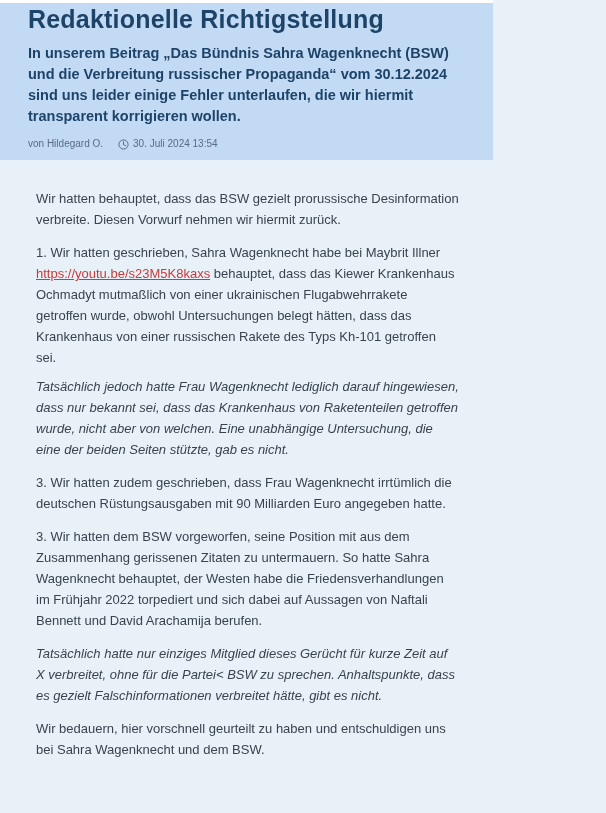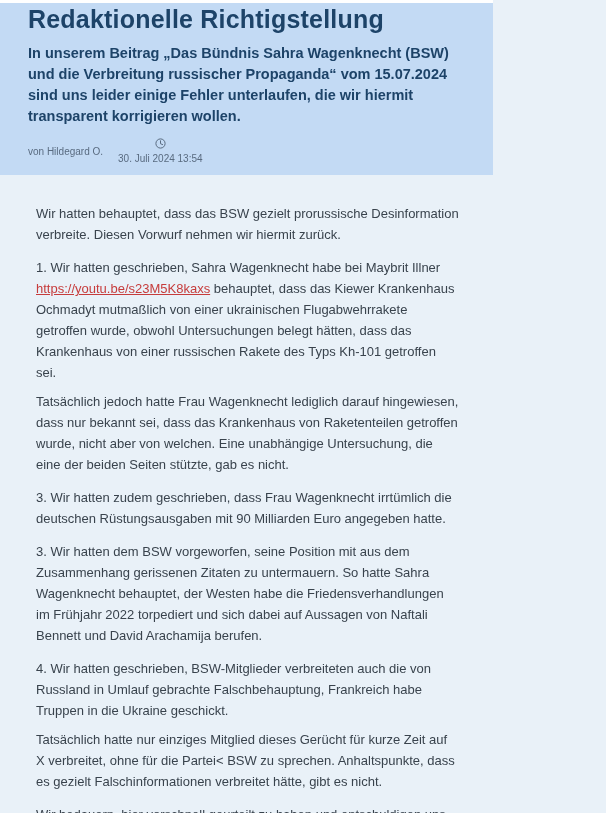--- a/index.html
+++ b/index.html
@@ -46,50 +46,49 @@
     line-height: 12px;
     color: var(--byline-color, #596b80);
     display: flex;
     align-items: center;
   }
   .byline .author { margin-right: 15px; text-align: right; }
   .byline .date-wrap {
     display: inline-flex;
     align-items: center;
     gap: 4px;
-    flex-direction: column;
   }
   .clock-svg { display: inline-block; }
   .article-body {
     padding: 20px 26px 0 28px;
     font-size: 13px;
     line-height: 21px;
     color: var(--text-color, #39434d);
     hyphens: auto;
     -webkit-hyphens: auto;
   }
   .block { margin: 0 0 12px 0; }
   .block p { margin: 8px; }
-  p.correction { }
+  p.correction { font-style: italic; }
   a.article-link {
     color: var(--link-color, #c63c3c);
     text-decoration: underline;
     cursor: pointer;
     word-break: break-word;
   }
 </style>
 </head>
 <body>
 
 <div class="page">
   <div class="top-strip"></div>
 
   <header class="article-header">
     <h1 class="title">Redaktionelle Richtigstellung</h1>
-    <p class="subtitle">In unserem Beitrag „Das Bündnis Sahra Wagenknecht (BSW) und die Verbreitung russischer Propaganda“ vom 15.07.2024 sind uns leider einige Fehler unterlaufen, die wir hiermit transparent korrigieren wollen.</p>
+    <p class="subtitle">In unserem Beitrag „Das Bündnis Sahra Wagenknecht (BSW) und die Verbreitung russischer Propaganda“ vom 30.12.2024 sind uns leider einige Fehler unterlaufen, die wir hiermit transparent korrigieren wollen.</p>
     <div class="byline">
       <span class="author">von Hildegard O.</span>
       <span class="date-wrap">
         <svg class="clock-svg" width="11" height="11" viewBox="0 0 11 11">
           <circle cx="5.5" cy="5.5" r="4.6" fill="none" stroke="#596b80" stroke-width="1"></circle>
           <path d="M5.5 2.8 V5.7 L7.6 6.6" fill="none" stroke="#596b80" stroke-width="1" stroke-linecap="round"></path>
         </svg>
         <span>30. Juli 2024 13:54</span>
       </span>
     </div>
@@ -103,20 +102,19 @@
         <p class="claim"><span>1. Wir hatten geschrieben, Sahra Wagenknecht habe bei Maybrit Illner </span><a class="article-link" href="#">https://youtu.be/s23M5K8kaxs</a><span> behauptet, dass das Kiewer Krankenhaus Ochmadyt mutmaßlich von einer ukrainischen Flugabwehrrakete getroffen wurde, obwohl Untersuchungen belegt hätten, dass das Krankenhaus von einer russischen Rakete des Typs Kh-101 getroffen sei.</span></p>
         <p class="correction"><span>Tatsächlich jedoch hatte Frau Wagenknecht lediglich darauf hingewiesen, dass nur bekannt sei, dass das Krankenhaus von Raketenteilen getroffen wurde, nicht aber von welchen. Eine unabhängige Untersuchung, die eine der beiden Seiten stützte, gab es nicht.</span></p>
       </div>
       <div class="block">
         <p class="claim"><span>3. Wir hatten zudem geschrieben, dass Frau Wagenknecht irrtümlich die deutschen Rüstungsausgaben mit 90 Milliarden Euro angegeben hatte.</span></p>
       </div>
       <div class="block">
         <p class="claim"><span>3. Wir hatten dem BSW vorgeworfen, seine Position mit aus dem Zusammenhang gerissenen Zitaten zu untermauern. So hatte Sahra Wagenknecht behauptet, der Westen habe die Friedensverhandlungen im Frühjahr 2022 torpediert und sich dabei auf Aussagen von Naftali Bennett und David Arachamija berufen.</span></p>
       </div>
       <div class="block">
-        <p class="claim"><span>4. Wir hatten geschrieben, BSW-Mitglieder verbreiteten auch die von Russland in Umlauf gebrachte Falschbehauptung, Frankreich habe Truppen in die Ukraine geschickt.</span></p>
         <p class="correction"><span>Tatsächlich hatte nur einziges Mitglied dieses Gerücht für kurze Zeit auf X verbreitet, ohne für die Partei&lt; BSW zu sprechen. Anhaltspunkte, dass es gezielt Falschinformationen verbreitet hätte, gibt es nicht.</span></p>
       </div>
       <div class="block">
         <p class="claim"><span>Wir bedauern, hier vorschnell geurteilt zu haben und entschuldigen uns bei Sahra Wagenknecht und dem BSW.</span></p>
       </div>
     </main>
 </div>
 
 </body></html>

